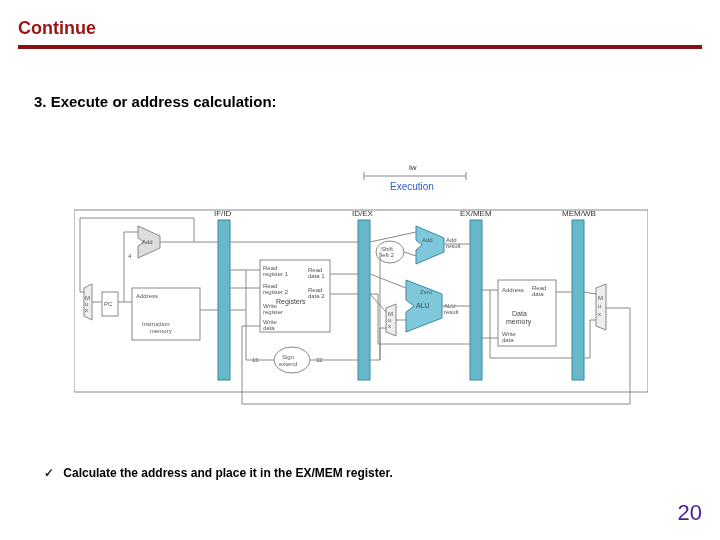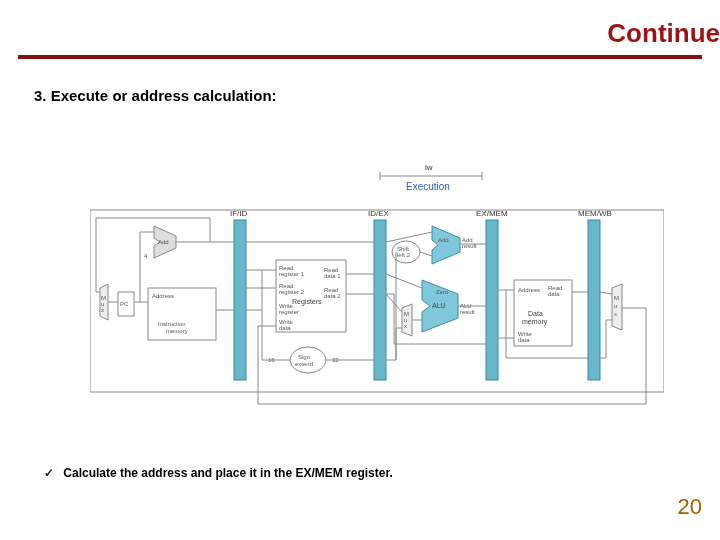--- a/index.html
+++ b/index.html
@@ -5,58 +5,58 @@
   * { box-sizing: border-box; margin: 0; padding: 0; }
   body {
     width: 720px; height: 540px;
     font-family: Arial, Helvetica, sans-serif;
     background: #fff;
     position: relative;
     color: #000;
   }
   .title {
     padding: 18px 0 6px 18px;
-    font-size: 26px;
+    font-size: 18px;
     font-weight: bold;
     color: #9b1313;
-    text-align: right;
   }
   .rule {
     height: 4px;
     background: #8a1010;
     margin: 0 18px 0 18px;
   }
   .heading {
     font-size: 15px;
     font-weight: bold;
     padding: 28px 0 0 34px;
+    margin-top: 16px;
   }
   .bullet-line {
     position: absolute;
     left: 44px;
     bottom: 60px;
     font-size: 12px;
     font-weight: bold;
   }
   .tick {
     display: inline-block;
     width: 16px;
     color: #222;
   }
   .page-num {
     position: absolute;
     right: 18px;
-    bottom: 20px;
+    bottom: 14px;
     font-size: 22px;
-    color: #a16207;
+    color: #4c1d95;
   }
   .diagram {
     position: absolute;
     left: 74px; top: 160px;
-    width: 574px; height: 240px; margin-left: 16px;
+    width: 574px; height: 240px;
   }
   .diagram svg { display: block; }
   .diag-label { font: 7px Arial; fill: #444; }
   .diag-label-sm { font: 6px Arial; fill: #555; }
   .stage-name { font: 8px Arial; fill: #333; }
   .phase { font: 10px Arial; fill: #2a5ec9; }
   .lw { font: 8px Arial; fill: #333; }
 </style>
 </head>
 <body>

